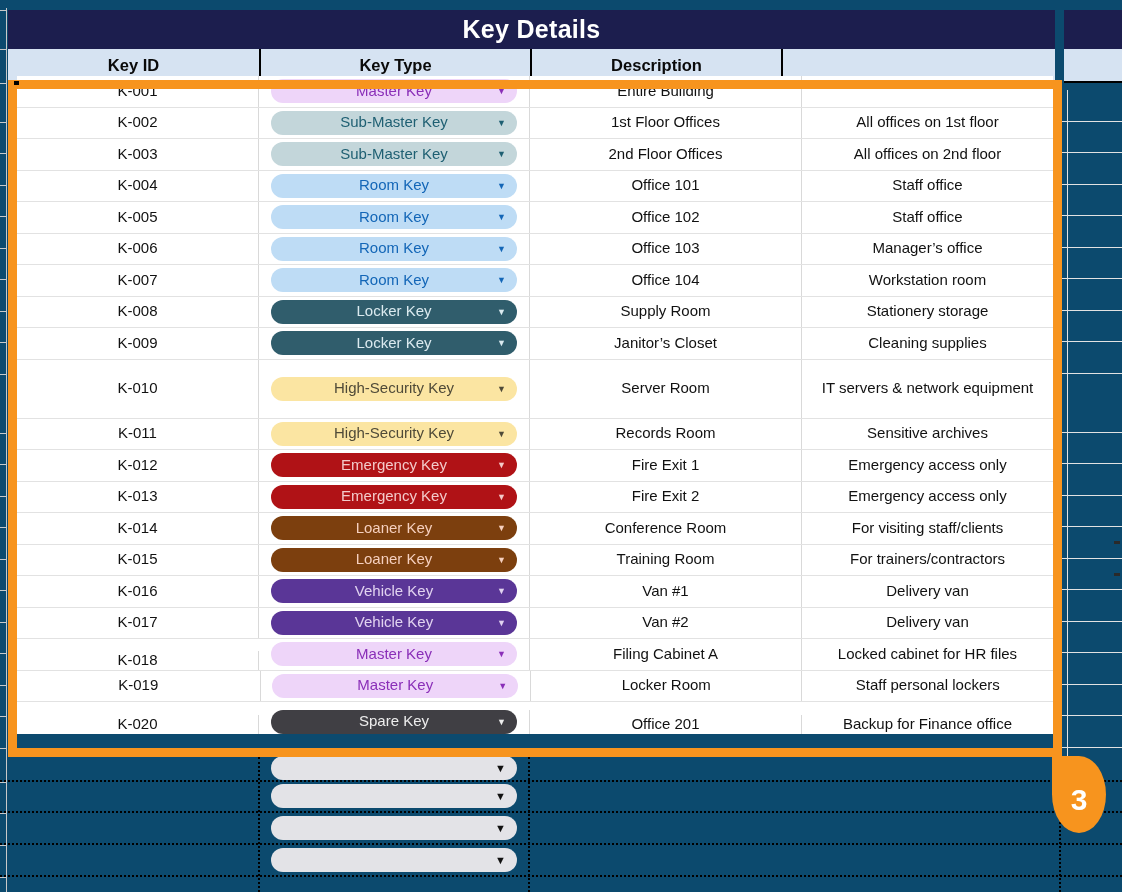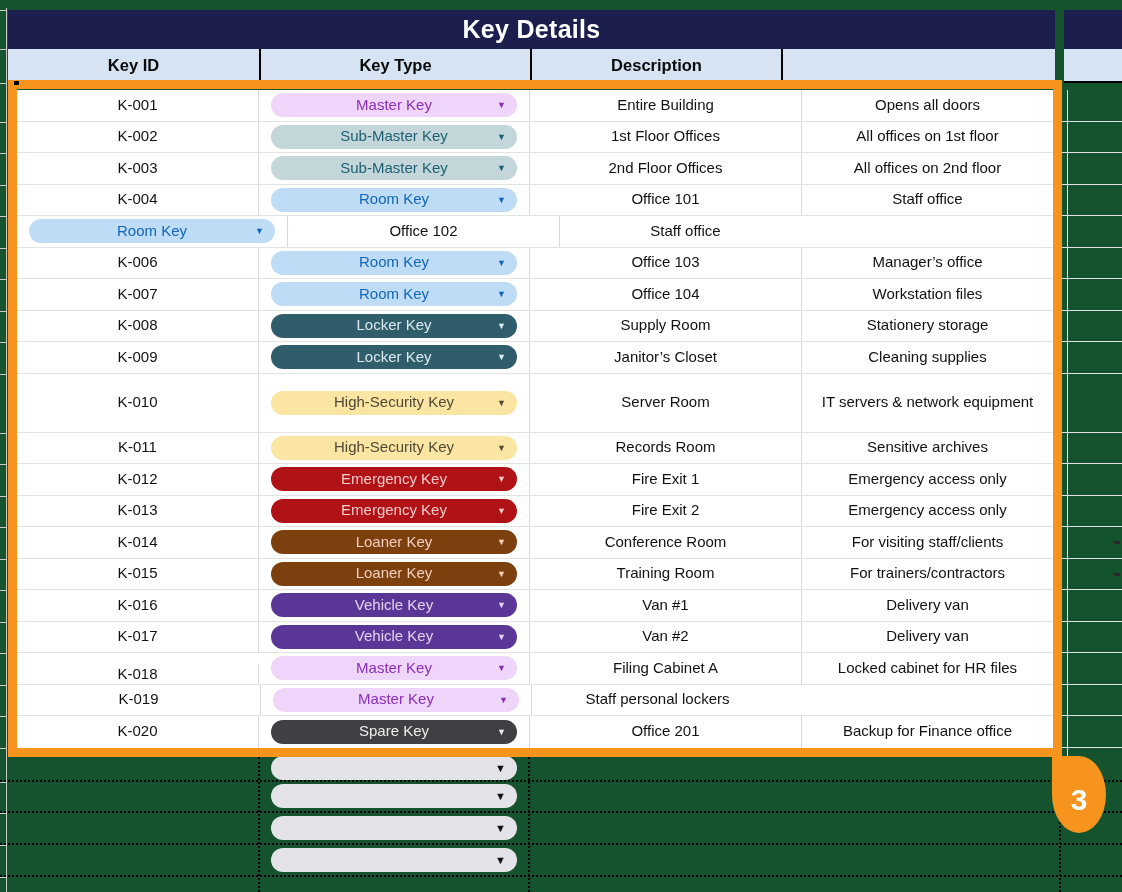--- a/index.html
+++ b/index.html
@@ -1,17 +1,17 @@
 <!DOCTYPE html>
 <html><head>
 <meta charset="utf-8">
 <style>
   html,body{margin:0;padding:0;background:#fff;}
   #sheet{
-    position:relative;width:1122px;height:892px;background:#14532d;
+    position:relative;width:1122px;height:892px;background:#0c4a6e;
     font-family:"Liberation Sans", sans-serif;overflow:hidden;color:#111;
   }
   
   .gutter-vline{position:absolute;left:6px;top:8px;width:1px;height:884px;background:#c9c9c9;}
   .gutter-tick{position:absolute;left:0;width:7px;height:1px;background:#c9c9c9;}
   
   .title-band{
     position:absolute;left:8px;top:10px;width:1047px;height:39px;
     display:flex;align-items:center;justify-content:center;
     color:#fff;font-size:25px;font-weight:bold;letter-spacing:.3px;
@@ -23,23 +23,23 @@
     display:flex;box-sizing:border-box;border-bottom:2px solid #000;
   }
   .header-cell{
     display:flex;align-items:center;justify-content:center;
     font-weight:bold;font-size:16.5px;box-sizing:border-box;color:#0a0a0a;
   }
   .header-cell.bl{border-left:2px solid #000;}
   .header-cell.br{border-right:2px solid #000;}
   .header-stub{position:absolute;left:1064px;top:49px;width:58px;height:34px;box-sizing:border-box;border-bottom:2px solid #000;}
   
-  #data-rows{position:absolute;left:17px;top:90px;width:1036px;}
+  #data-rows{position:absolute;left:17px;top:76px;width:1036px;}
   .row{display:flex;box-sizing:border-box;border-bottom:1px solid #e2e2e2;background:#fff;}
-  .row:last-child{border-bottom:none;}
+  .row:last-child{border-bottom:none;align-items:flex-end;}
   .cell{
     display:flex;align-items:center;justify-content:center;text-align:center;
     font-size:15px;box-sizing:border-box;line-height:1.25;padding:0 6px;
   }
   .cell.cdiv{border-right:1px solid #d9d9d9;}
   
   .chip{
     position:relative;width:246px;height:24px;border-radius:12px;
     display:flex;align-items:center;justify-content:center;
     font-size:15px;font-weight:500;cursor:default;
@@ -126,21 +126,20 @@
   <div id="data-rows">
       <div class="row" style="height: 31.5px;">
         <div class="cell cdiv" style="width: 242px;">K-001</div>
         <div class="cell cdiv" style="width: 271px;">
           <div class="chip" style="background: rgb(238, 213, 249); color: rgb(138, 47, 184);">
             <span>Master Key</span>
             <span class="arrow">▼</span>
           </div>
         </div>
         <div class="cell cdiv" style="width: 272px;">Entire Building</div>
-        <div class="cell" style="width: 251px;">Opens all doors</div>
       </div>
       <div class="row" style="height: 31.5px;">
         <div class="cell cdiv" style="width: 242px;">K-002</div>
         <div class="cell cdiv" style="width: 271px;">
           <div class="chip" style="background: rgb(195, 214, 218); color: rgb(30, 95, 114);">
             <span>Sub-Master Key</span>
             <span class="arrow">▼</span>
           </div>
         </div>
         <div class="cell cdiv" style="width: 272px;">1st Floor Offices</div>
@@ -162,20 +161,21 @@
         <div class="cell cdiv" style="width: 271px;">
           <div class="chip" style="background: rgb(190, 220, 245); color: rgb(19, 102, 183);">
             <span>Room Key</span>
             <span class="arrow">▼</span>
           </div>
         </div>
         <div class="cell cdiv" style="width: 272px;">Office 101</div>
         <div class="cell" style="width: 251px;">Staff office</div>
       </div>
       <div class="row" style="height: 31.5px;">
+        <div class="cell cdiv" style="width: 242px;">K-005</div>
         <div class="cell cdiv" style="width: 271px;">
           <div class="chip" style="background: rgb(190, 220, 245); color: rgb(19, 102, 183);">
             <span>Room Key</span>
             <span class="arrow">▼</span>
           </div>
         </div>
         <div class="cell cdiv" style="width: 272px;">Office 102</div>
         <div class="cell" style="width: 251px;">Staff office</div>
       </div>
       <div class="row" style="height: 31.5px;">
@@ -191,21 +191,21 @@
       </div>
       <div class="row" style="height: 31.5px;">
         <div class="cell cdiv" style="width: 242px;">K-007</div>
         <div class="cell cdiv" style="width: 271px;">
           <div class="chip" style="background: rgb(190, 220, 245); color: rgb(19, 102, 183);">
             <span>Room Key</span>
             <span class="arrow">▼</span>
           </div>
         </div>
         <div class="cell cdiv" style="width: 272px;">Office 104</div>
-        <div class="cell" style="width: 251px;">Workstation files</div>
+        <div class="cell" style="width: 251px;">Workstation room</div>
       </div>
       <div class="row" style="height: 31.5px;">
         <div class="cell cdiv" style="width: 242px;">K-008</div>
         <div class="cell cdiv" style="width: 271px;">
           <div class="chip" style="background: rgb(48, 93, 108); color: rgb(219, 234, 239);">
             <span>Locker Key</span>
             <span class="arrow">▼</span>
           </div>
         </div>
         <div class="cell cdiv" style="width: 272px;">Supply Room</div>
@@ -322,20 +322,21 @@
         <div class="cell" style="width: 251px;">Locked cabinet for HR files</div>
       </div>
       <div class="row" style="height: 31.5px;">
         <div class="cell cdiv" style="width: 244px; text-align: center;">K-019</div>
         <div class="cell cdiv" style="width: 271px;">
           <div class="chip" style="background: rgb(238, 213, 249); color: rgb(138, 47, 184);">
             <span>Master Key</span>
             <span class="arrow">▼</span>
           </div>
         </div>
+        <div class="cell cdiv" style="width: 272px;">Locker Room</div>
         <div class="cell" style="width: 251px;">Staff personal lockers</div>
       </div>
       <div class="row" style="height: 31.5px;">
         <div class="cell cdiv" style="width: 242px;">K-020</div>
         <div class="cell cdiv" style="width: 271px;">
           <div class="chip" style="background: rgb(64, 63, 68); color: rgb(237, 237, 237);">
             <span>Spare Key</span>
             <span class="arrow">▼</span>
           </div>
         </div>

